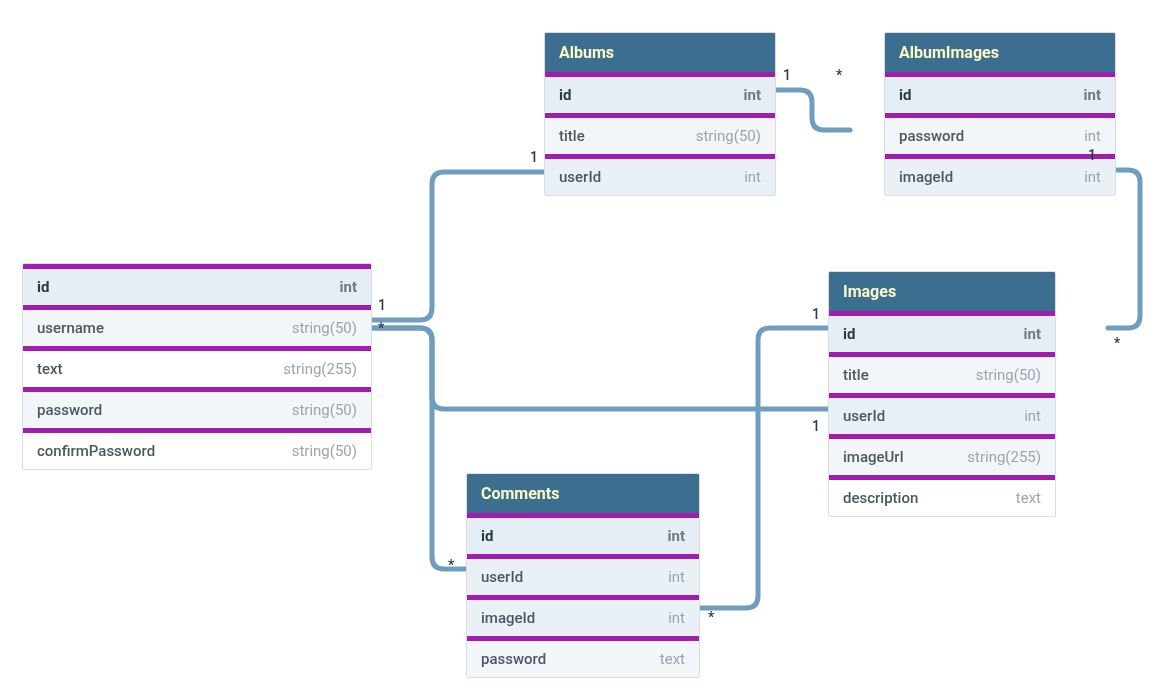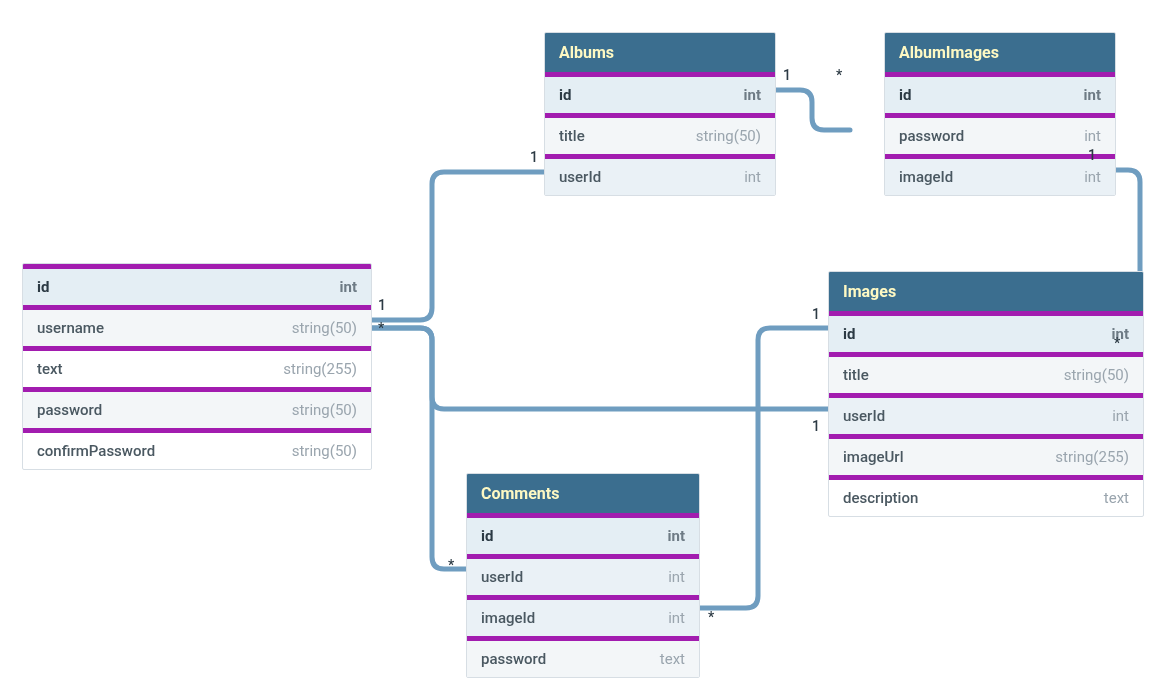--- a/index.html
+++ b/index.html
@@ -146,21 +146,21 @@
     <div class="field-row alt">
       <span class="field-name">password</span>
       <span class="field-type">int</span>
     </div>
     <div class="field-row fk">
       <span class="field-name">imageId</span>
       <span class="field-type">int</span>
     </div>
   </div>
 
-  <div class="entity" style="left:828px; top:271px; width:316px;">
+  <div class="entity" style="left:828px; top:271px; width:228px;">
     <div class="entity-header">Images</div>
     <div class="field-row pk">
       <span class="field-name">id</span>
       <span class="field-type">int</span>
     </div>
     <div class="field-row alt">
       <span class="field-name">title</span>
       <span class="field-type">string(50)</span>
     </div>
     <div class="field-row fk">

